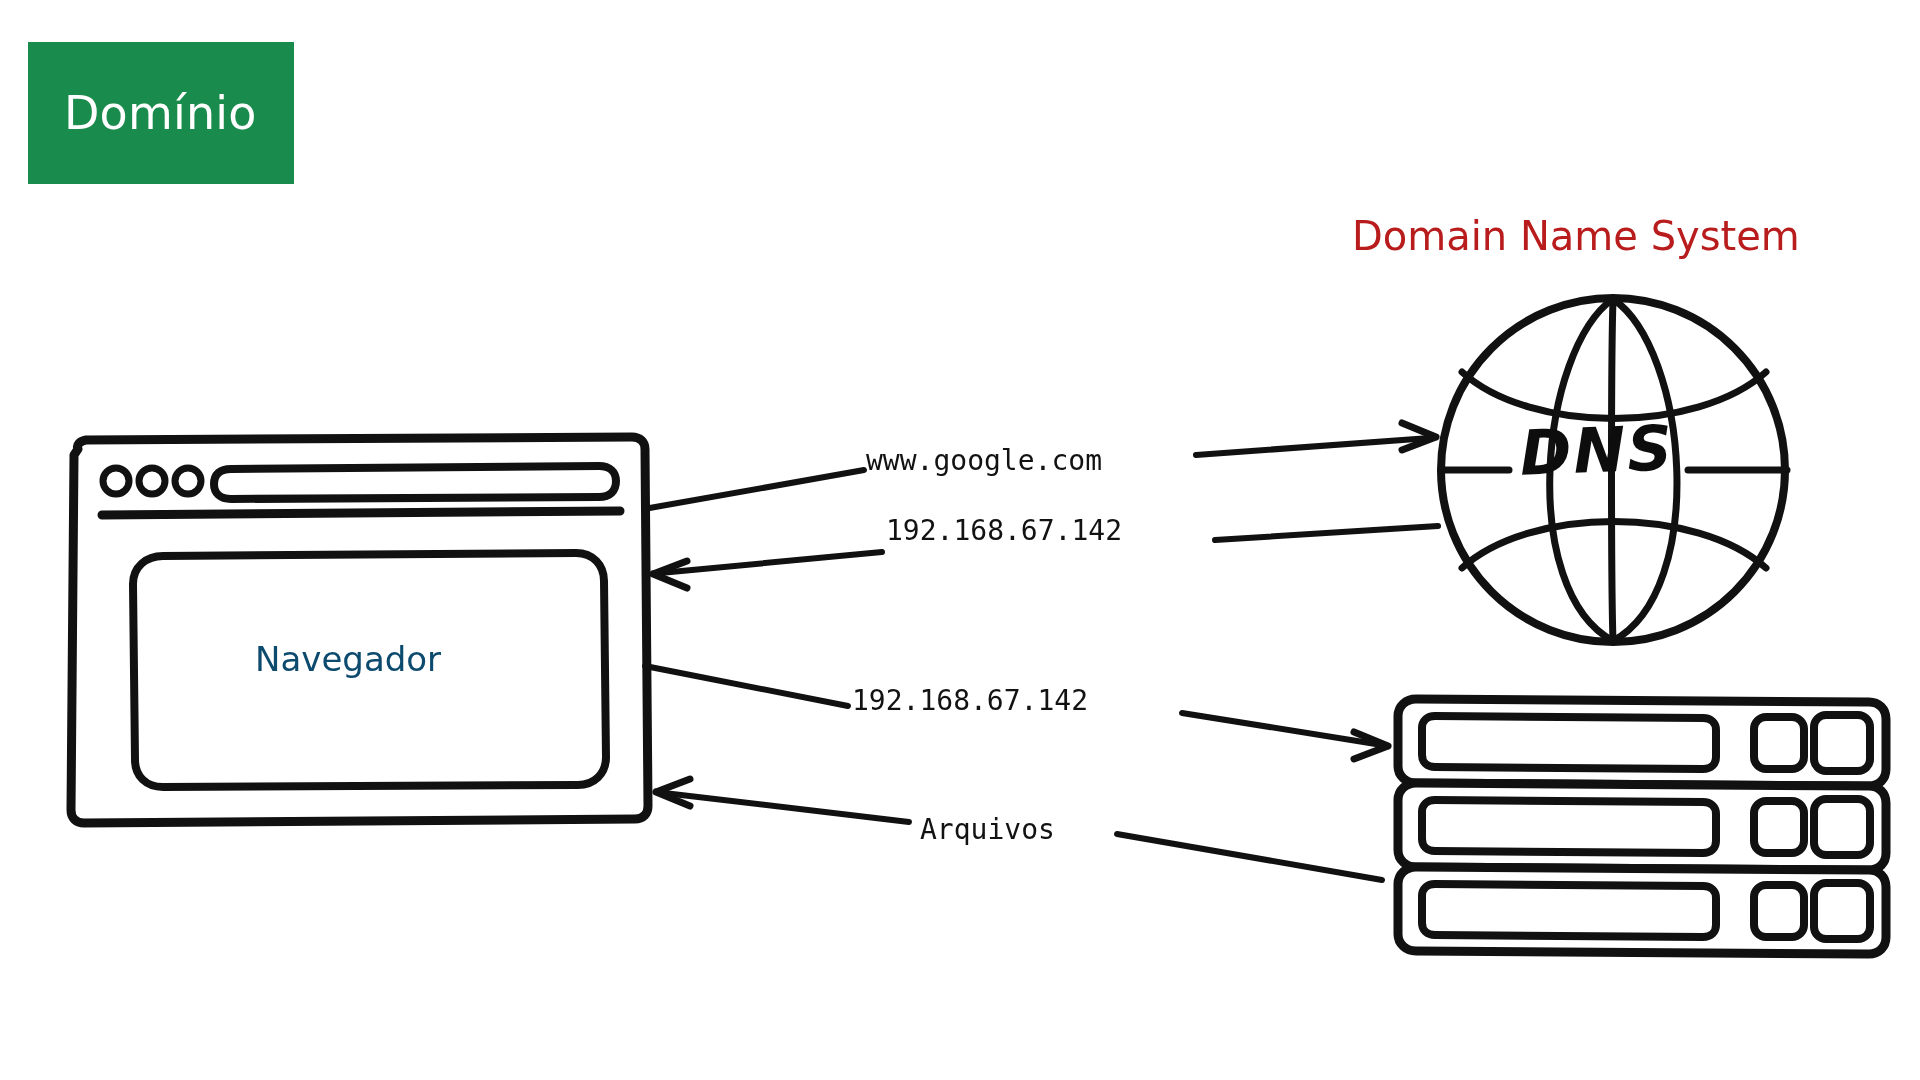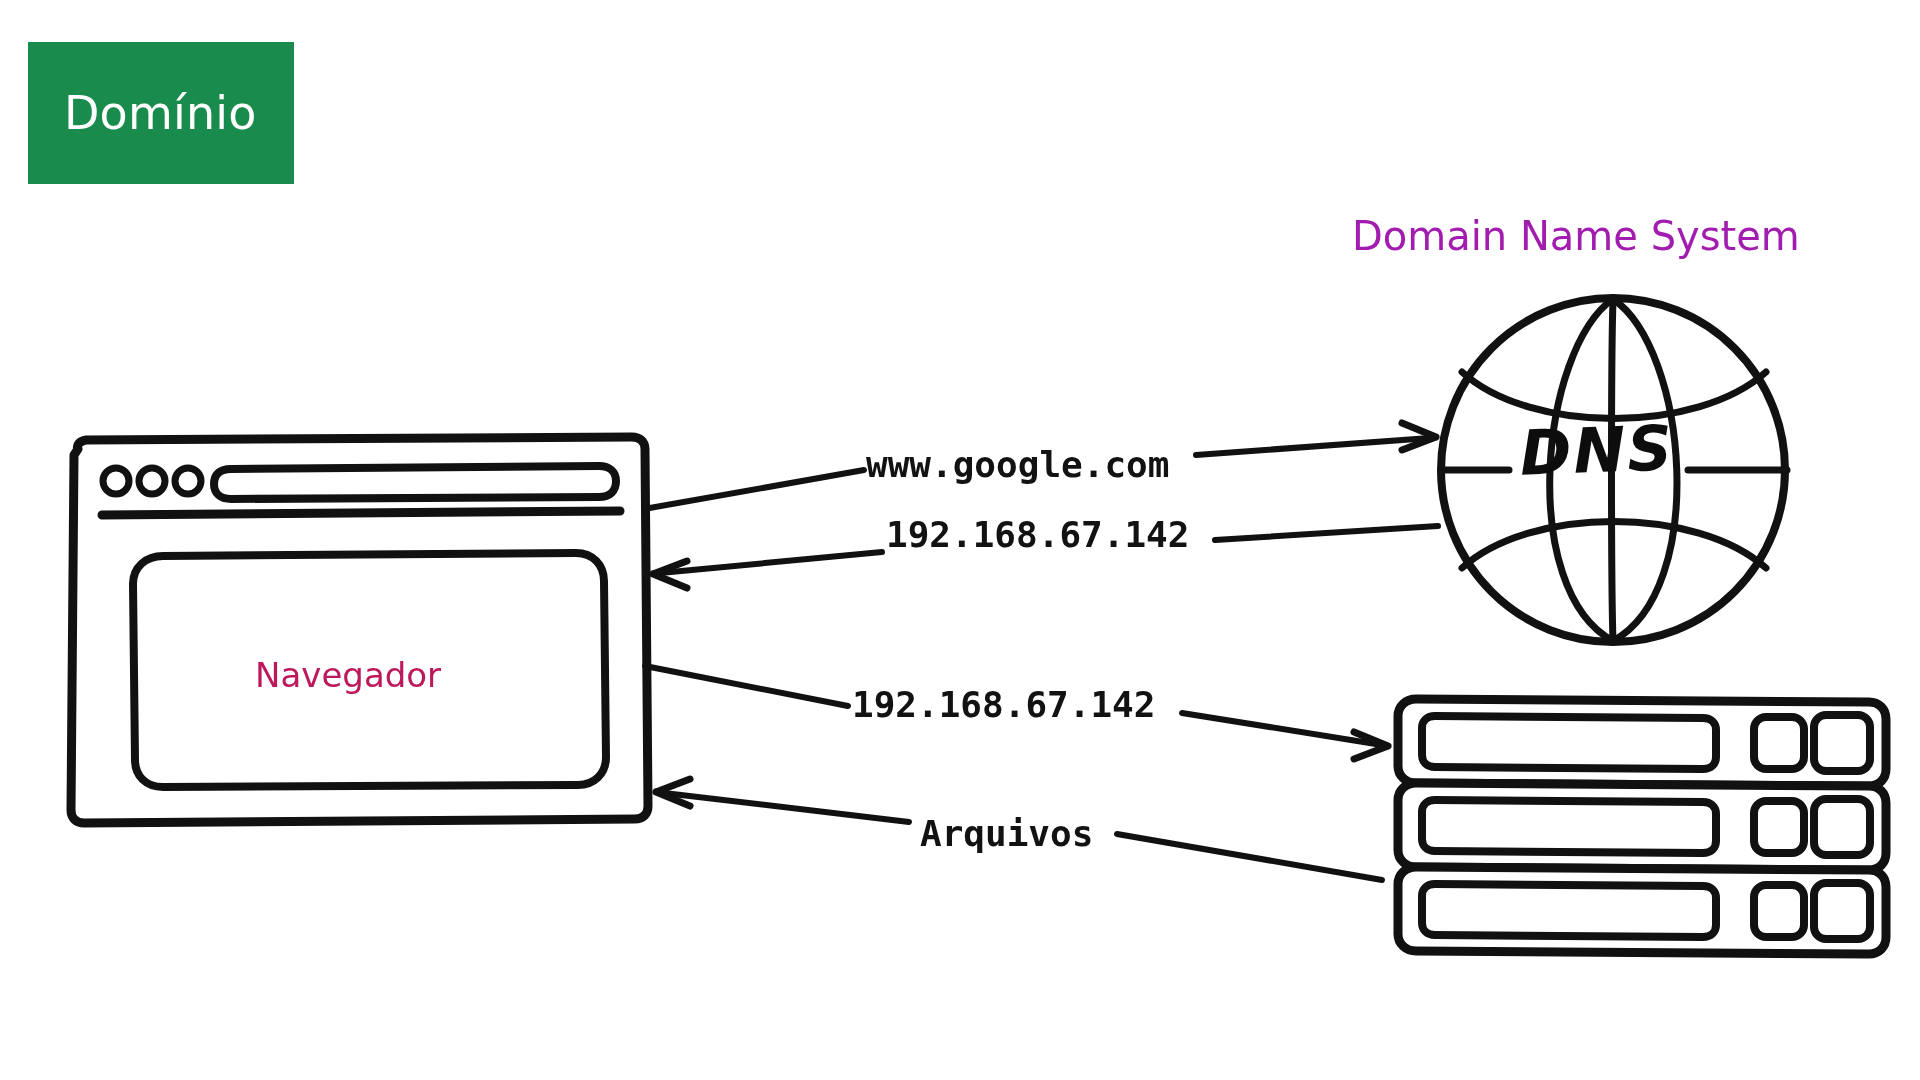--- a/index.html
+++ b/index.html
@@ -47,53 +47,52 @@
   }
 
   
   .dns-heading {
     position: absolute;
     left: 1352px;
     top: 216px;
     font-family: "DejaVu Sans", sans-serif;
     font-size: 40px;
     font-weight: 400;
-    color: #a21caf;
+    color: #b91c1c;
     white-space: nowrap;
     line-height: 1;
   }
 
   
   .edge-label {
     position: absolute;
     font-family: "DejaVu Sans Mono", monospace;
-    font-size: 36px;
-    font-weight: 700;
+    font-size: 28px;
+    font-weight: 400;
     color: #121212;
     white-space: nowrap;
     line-height: 1;
     letter-spacing: 0px;
     text-align: right;
   }
   .label-www      { left: 866px;  top: 447px; }
   .label-ip-down  { left: 886px;  top: 517px; }
   .label-ip-srv   { left: 852px;  top: 687px; }
   .label-arquivos { left: 920px;  top: 816px; }
 
   
   .browser-caption {
     position: absolute;
     left: 255px;
     top: 642px;
     font-family: "DejaVu Sans", sans-serif;
     font-size: 34px;
-    color: #be185d;
-    white-space: nowrap;
-    line-height: 1;
-    margin-top: 16px;
+    color: #0c4a6e;
+    white-space: nowrap;
+    line-height: 1;
   }
 
   
   .dns-glyph {
     position: absolute;
     left: 1520px;
     top: 420px;
     font-family: "DejaVu Sans", sans-serif;
     font-size: 62px;
     font-weight: 700;

